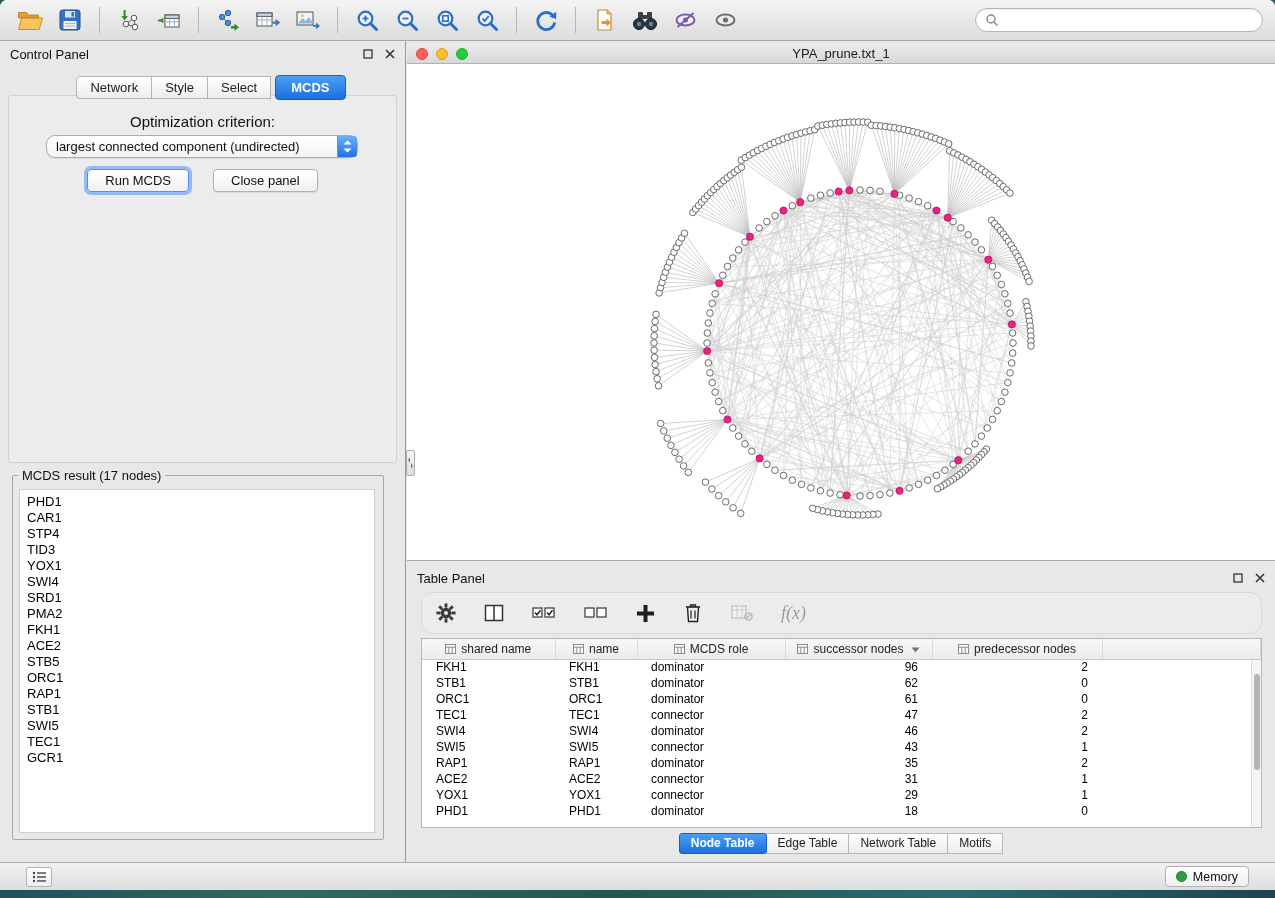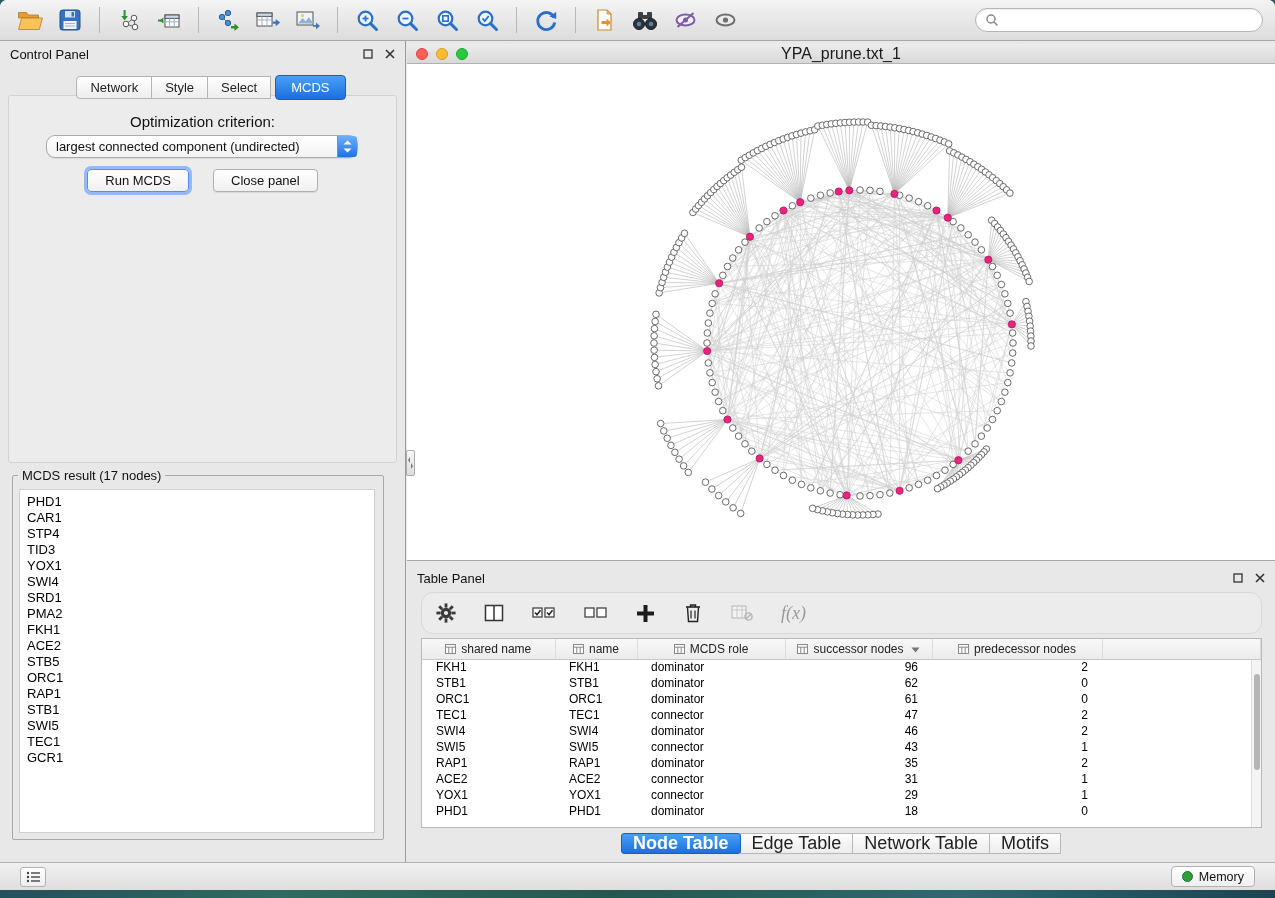--- a/index.html
+++ b/index.html
@@ -15,41 +15,41 @@
 
   
   .control-panel{position:absolute;top:41px;left:0;width:406px;bottom:36px;background:#e8e8e8;border-right:1px solid #9a9a9a}
   .panel-header{height:26px;display:flex;align-items:center;padding:0 10px;font-size:13px;color:#111}
   .win-icons{margin-left:auto;display:flex;gap:12px;align-items:center}
   .win-icons svg{display:block}
   .tab-content{position:absolute;left:8px;right:8px;top:54px;height:368px;border:1px solid #d2d2d2;border-radius:3px;background:#ececec}
   .ctabs{position:absolute;left:0;right:0;top:34px;display:flex;justify-content:center;align-items:center;z-index:2}
   .ctab{font-size:13px;padding:3px 13px;background:linear-gradient(#ffffff,#ededed);border:1px solid #b5b5b5;color:#222;margin-left:-1px}
   .ctab:first-child{border-radius:4px 0 0 4px;margin-left:17px}
-  .ctab.active{background:linear-gradient(#4aa0f5,#1b6fe0);color:#fff;border:1px solid #1560c4;border-radius:4px;margin-left:4px;padding:4px 15px;font-weight:normal}
+  .ctab.active{background:linear-gradient(#4aa0f5,#1b6fe0);color:#fff;border:1px solid #1560c4;border-radius:4px;margin-left:4px;padding:4px 15px;font-weight:bold}
   .opt-label{position:absolute;left:0;right:0;top:72px;text-align:center;font-size:15px;color:#111}
   .dropdown{position:absolute;left:46px;top:94px;width:312px;height:23px;background:linear-gradient(#ffffff,#f3f3f3);border:1px solid #ababab;border-radius:9px;font-size:13px;color:#111;line-height:21px;padding-left:9px;box-shadow:0 1px 1px rgba(0,0,0,.08)}
   .dd-cap{position:absolute;right:0;top:0;bottom:0;width:20px;background:linear-gradient(#6cb0fc,#2071e4);border-radius:0 3px 3px 0;display:flex;align-items:center;justify-content:center;border-left:1px solid #5a95d8}
   .btn-row{position:absolute;left:0;right:0;top:128px;display:flex;justify-content:center;gap:24px}
   .mac-btn{font-size:13px;height:23px;padding:0 17px;background:linear-gradient(#ffffff,#f0f0f0);border:1px solid #b0b0b0;border-radius:4px;color:#111;box-shadow:0 1px 1px rgba(0,0,0,.08)}
   .mac-btn.focus{box-shadow:0 0 0 3px rgba(77,144,254,.55);border-color:#4d90fe}
   .result-group{position:absolute;left:12px;width:372px;top:427px;bottom:22px;border:1px solid #a8a8a8;border-radius:2px}
   .result-group legend{font-size:13px;color:#111;padding:0 4px;margin-left:5px}
   .result-list{position:absolute;left:6px;right:8px;top:6px;bottom:6px;background:#fff;border:1px solid #cfcfcf;padding:4px 7px;font-size:13px;line-height:16px;color:#000;overflow:hidden}
   .ritem{height:16px;white-space:nowrap}
 
   
   .right{position:absolute;left:407px;top:41px;right:0;bottom:36px;background:#e8e8e8}
   .network-view{position:absolute;top:3px;left:0;right:0;height:517px;background:#fff;border-bottom:1px solid #a8a8a8}
   .net-titlebar{position:relative;height:20px;background:linear-gradient(#ececec,#d8d8d8);border-bottom:1px solid #b2b2b2;display:flex;align-items:center;padding:0 9px}
   .tl{width:12px;height:12px;border-radius:50%;margin-right:8px;flex:0 0 auto}
   .tl.red{background:#ff5f57;border:1px solid #e0443e}
   .tl.yellow{background:#febc2e;border:1px solid #d89e24}
   .tl.green{background:#28c840;border:1px solid #1eaa32}
-  .net-title{position:absolute;left:0;right:0;text-align:center;font-size:16px;color:#1a1a1a;pointer-events:none}
+  .net-title{position:absolute;left:0;right:0;text-align:center;font-size:13px;color:#1a1a1a;pointer-events:none}
   .net-canvas{position:absolute;top:20px;left:0;right:0;bottom:0;background:#fff;overflow:hidden}
   .split-handle{position:absolute;left:-1px;top:406px;width:9px;height:26px;background:linear-gradient(#f7f7f7,#dedede);border:1px solid #ababab;border-radius:2px;z-index:5}
 
   
   .table-panel{position:absolute;left:0;right:0;top:524px;bottom:0;background:#e8e8e8}
   .tp-toolbar{position:absolute;top:27px;left:14px;right:13px;height:42px;background:#ececec;border:1px solid #d8d8d8;border-radius:12px;display:flex;align-items:center;gap:28px;padding:12px 14px}
   .tp-ico{display:flex;align-items:center;justify-content:center}
   .fx{font-family:"Liberation Serif",serif;font-style:italic;font-size:18px;color:#9a9a9a}
   .tbl-wrap{position:absolute;top:73px;left:14px;right:13px;height:190px;background:#fff;border:1px solid #b8b8b8;overflow:hidden}
   table.node-table{border-collapse:collapse;table-layout:fixed;width:100%}
@@ -60,26 +60,26 @@
   .node-table th:nth-child(2){width:82px}
   .node-table th:nth-child(3){width:148px}
   .node-table th:nth-child(4){width:147px}
   .node-table th:nth-child(5){width:170px}
   .node-table td{height:16px;font-size:12px;color:#000;white-space:nowrap;overflow:hidden}
   .node-table td.txt{text-align:left;padding-left:14px}
   .node-table td.num{text-align:right;padding-right:14px}
   .tbl-scroll{position:absolute;top:21px;right:0;bottom:0;width:10px;background:#f4f4f4;border-left:1px solid #ddd}
   .tbl-thumb{position:absolute;top:14px;left:1.5px;width:6px;height:96px;background:#b5b5b5;border-radius:3px}
   .btabs{position:absolute;left:0;right:0;top:268px;display:flex;justify-content:center;align-items:center}
-  .btab{font-size:18px;height:21px;line-height:19px;padding:0 11px;background:linear-gradient(#fefefe,#ececec);border:1px solid #b8b8b8;color:#222;margin-left:-1px}
+  .btab{font-size:12px;height:21px;line-height:19px;padding:0 11px;background:linear-gradient(#fefefe,#ececec);border:1px solid #b8b8b8;color:#222;margin-left:-1px}
   .btab:first-child{margin-left:0}
   .btab.active{background:linear-gradient(#4aa0f5,#1b6fe0);color:#fff;border:1px solid #1560c4;border-radius:3px;font-weight:bold;z-index:2}
 
   
-  .status-bar{position:absolute;left:0;right:0;bottom:8px;height:28px;background:linear-gradient(#f1f1f1,#dedede);border-top:1px solid #b0b0b0;display:flex;align-items:center;padding:0 20px}
+  .status-bar{position:absolute;left:0;right:0;bottom:8px;height:28px;background:linear-gradient(#f1f1f1,#dedede);border-top:1px solid #b0b0b0;display:flex;align-items:center;padding:0 26px}
   .sb-btn{width:26px;height:20px;border:1px solid #b2b2b2;border-radius:3px;background:linear-gradient(#fff,#eee);display:flex;align-items:center;justify-content:center}
   .mem-btn{margin-left:auto;height:21px;border:1px solid #b2b2b2;border-radius:4px;background:linear-gradient(#fff,#efefef);display:flex;align-items:center;gap:6px;padding:0 10px;font-size:12.5px;color:#111}
   .mem-dot{width:11px;height:11px;border-radius:50%;background:#2e9e3e;border:1px solid #1e7a2c}
   .desktop-strip{position:absolute;left:0;right:0;bottom:0;height:8px;background:linear-gradient(90deg,#23505c 0%,#2f6b60 22%,#24584f 48%,#2a6a70 75%,#1d4450 100%)}
 </style>
 </head>
 <body>
 
 <div class="app">
 

